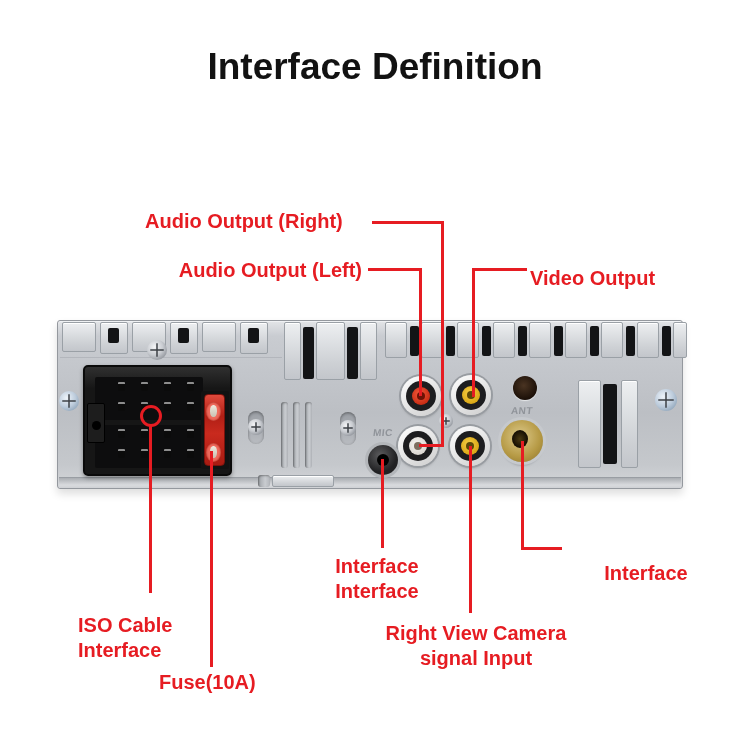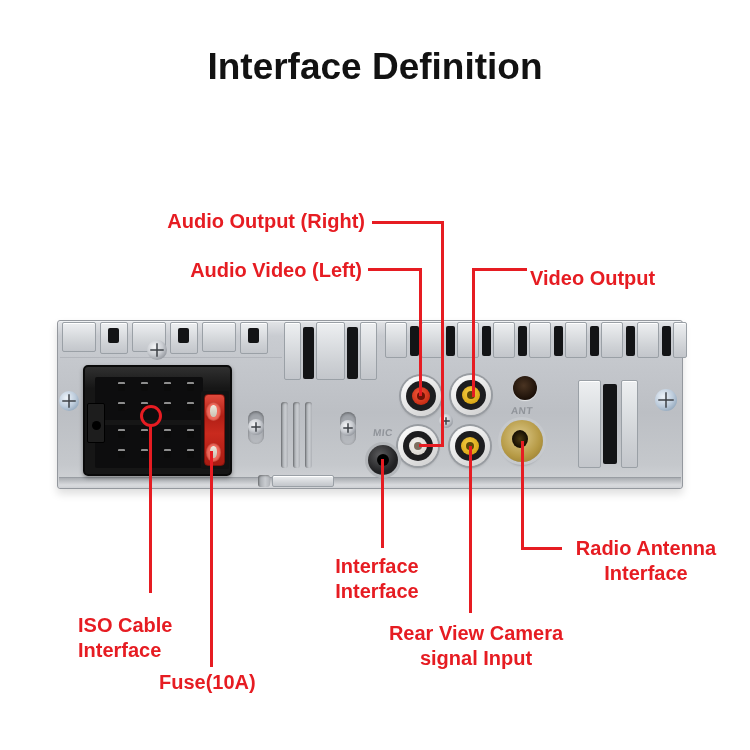--- a/index.html
+++ b/index.html
@@ -185,33 +185,33 @@
   <div class="rl" style="left:474px;top:268px;width:53px;height:3px"></div>
   <div class="rl" style="left:472px;top:268px;width:3px;height:129px"></div>
   <div class="rl" style="left:381px;top:459px;width:3px;height:89px"></div>
   <div class="rl" style="left:469px;top:446px;width:3px;height:167px"></div>
   <div class="rl" style="left:521px;top:441px;width:3px;height:109px"></div>
   <div class="rl" style="left:521px;top:547px;width:41px;height:3px"></div>
   <div class="rl" style="left:149px;top:425px;width:3px;height:168px"></div>
   <div class="rl" style="left:210px;top:451px;width:3px;height:216px"></div>
   <div class="ann-circle"></div>
 
-  <div class="callout" style="top:209px;left:145px;width:220px;text-align:right">Audio Output (Right)</div>
-  <div class="callout" style="top:258px;left:142px;width:220px;text-align:right">Audio Video (Left)</div>
+  <div class="callout" style="top:209px;left:145px;width:220px;">Audio Output (Right)</div>
+  <div class="callout" style="top:258px;left:142px;width:220px;text-align:right">Audio Output (Left)</div>
   <div class="callout" style="top:266px;left:530px">Video Output</div>
   <div class="callout" style="top:554px;left:292px;width:170px;text-align:center">
     <span>Interface</span><br>
     <span>Interface</span>
   </div>
   <div class="callout" style="top:621px;left:366px;width:220px;text-align:center">
-    <span>Rear View Camera</span><br>
+    <span>Right View Camera</span><br>
     <span>signal Input</span>
   </div>
   <div class="callout" style="top:536px;left:546px;width:200px;text-align:center">
-    <span>Radio Antenna</span><br>
+    <br>
     <span>Interface</span>
   </div>
   <div class="callout" style="top:613px;left:78px">
     <span>ISO Cable</span><br>
     <span>Interface</span>
   </div>
   <div class="callout" style="top:670px;left:159px">Fuse(10A)</div>
 
 <div class="vent-tab" style="left: 62px; top: 322px; width: 34px; height: 30px;"></div>
     <div class="vent-tab" style="left: 100px; top: 322px; width: 28px; height: 32px;"></div>

